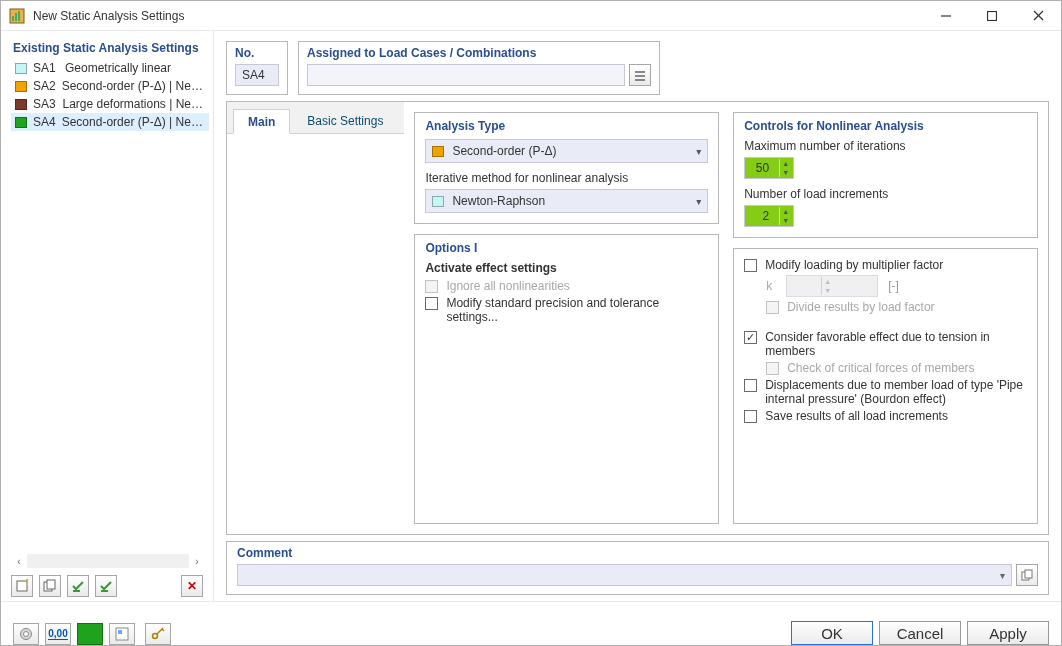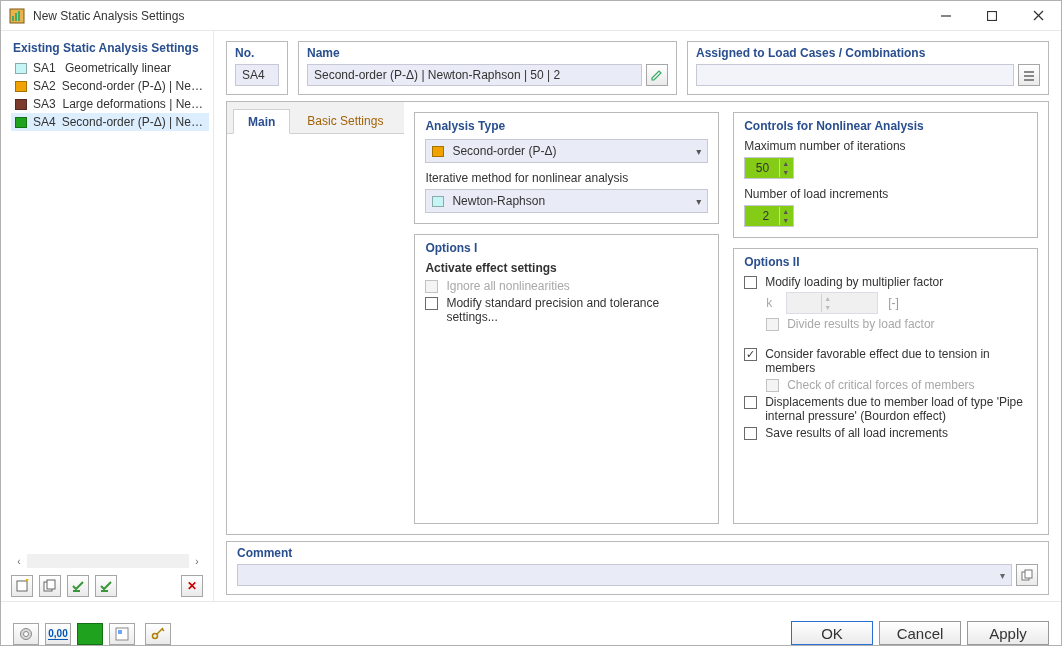--- a/index.html
+++ b/index.html
@@ -38,21 +38,21 @@
   .no-panel { width:62px; }
   .name-panel { flex:1; }
   .assigned-panel { width:362px; }
   .fieldbox { height:22px; background:#e9ecf6; border:1px solid #c7c7d5; display:flex; align-items:center; padding:0 6px; color:#333; }
   .fieldbox.light { background:#f3f4fa; }
   .fieldrow { display:flex; gap:4px; align-items:center; }
   .small-btn { width:22px; height:22px; border:1px solid #a6a6a6; background:linear-gradient(#fff,#eaeaea); display:flex; align-items:center; justify-content:center; }
 
   .tabs-panel { flex:1; border:1px solid #b9b9b9; display:flex; flex-direction:row; background:#fff; }
   .tabstrip { background:#f1f1f1; height:32px; display:flex; align-items:stretch; padding:0 6px; gap:2px; border-bottom:1px solid #d0d0d0;}
-  .tab { padding:0 14px; display:flex; align-items:center; color:#a16207; border:1px solid transparent; border-bottom:none; margin-top:6px; font-size:12px;}
+  .tab { padding:0 14px; display:flex; align-items:center; color:#0c4a6e; border:1px solid transparent; border-bottom:none; margin-top:6px; font-size:12px;}
   .tab.active { background:#fff; border-color:#d0d0d0; color:#2a4f8f; font-weight:600; border-bottom:1px solid #fff; position:relative; top:1px;}
   .tabbody { flex:1; display:flex; padding:10px; gap:14px; }
   .col { flex:1; display:flex; flex-direction:column; gap:10px; }
 
   .group { border:1px solid #b9b9b9; padding:6px 10px 10px 10px; }
   .group .g-title { color:#2a4f8f; font-weight:600; margin-bottom:6px; }
   .subhead { color:#333; font-weight:600; margin:2px 0 4px 0; }
   .combo { height:24px; border:1px solid #c7c7d5; background:#e9ecf6; display:flex; align-items:center; padding:0 6px; gap:8px; position:relative; color:#333;}
   .combo .chev { margin-left:auto; color:#555; font-size:10px;}
   .combo .swatch { width:12px; height:11px; border:1px solid rgba(0,0,0,.3);}
@@ -187,33 +187,20 @@
   </div>
 
   <div class="right">
     <div class="toprow">
       <div class="panel no-panel">
         <div class="panel-title">No.</div>
         <div class="fieldbox">
             <span>SA4</span>
           </div>
       </div>
-      <div class="panel name-panel">
-        <div class="panel-title">Name</div>
-        <div class="fieldrow">
-          <div class="fieldbox" style="flex:1">
-              <span>Second-order (P-Δ) | Newton-Raphson | 50 | 2</span>
-            </div>
-          <div class="small-btn">
-              <svg width="12" height="12">
-                <path d="M1 11 L3 11 L10 4 L8 2 L1 9 Z" fill="none" stroke="#3a6" stroke-width="1.2"></path>
-              </svg>
-            </div>
-        </div>
-      </div>
       <div class="panel assigned-panel">
         <div class="panel-title">Assigned to Load Cases / Combinations</div>
         <div class="fieldrow">
           <div class="fieldbox light" style="flex:1">
               <span></span>
             </div>
           <div class="small-btn">
               <svg width="12" height="12">
                 <rect x="1" y="2" width="10" height="2" fill="#888"></rect>
                 <rect x="1" y="6" width="10" height="2" fill="#888"></rect>
@@ -275,21 +262,20 @@
             <div class="spin">
               <span class="val">2</span>
               <span class="btns">
                   <span>▲</span>
                   <span>▼</span>
                 </span>
             </div>
           </div>
 
           <div class="group" style="flex:1">
-            <div class="g-title">Options II</div>
             <div class="chk">
               <span class="box"></span>
               <span>Modify loading by multiplier factor</span>
             </div>
             <div class="indent" style="display:flex; align-items:center; gap:6px; margin:2px 0 2px 22px;">
               <span class="klabel">k</span>
               <span class="spin disabled" style="width:92px;">
                 <span class="val"></span>
                 <span class="btns">
                     <span>▲</span>

